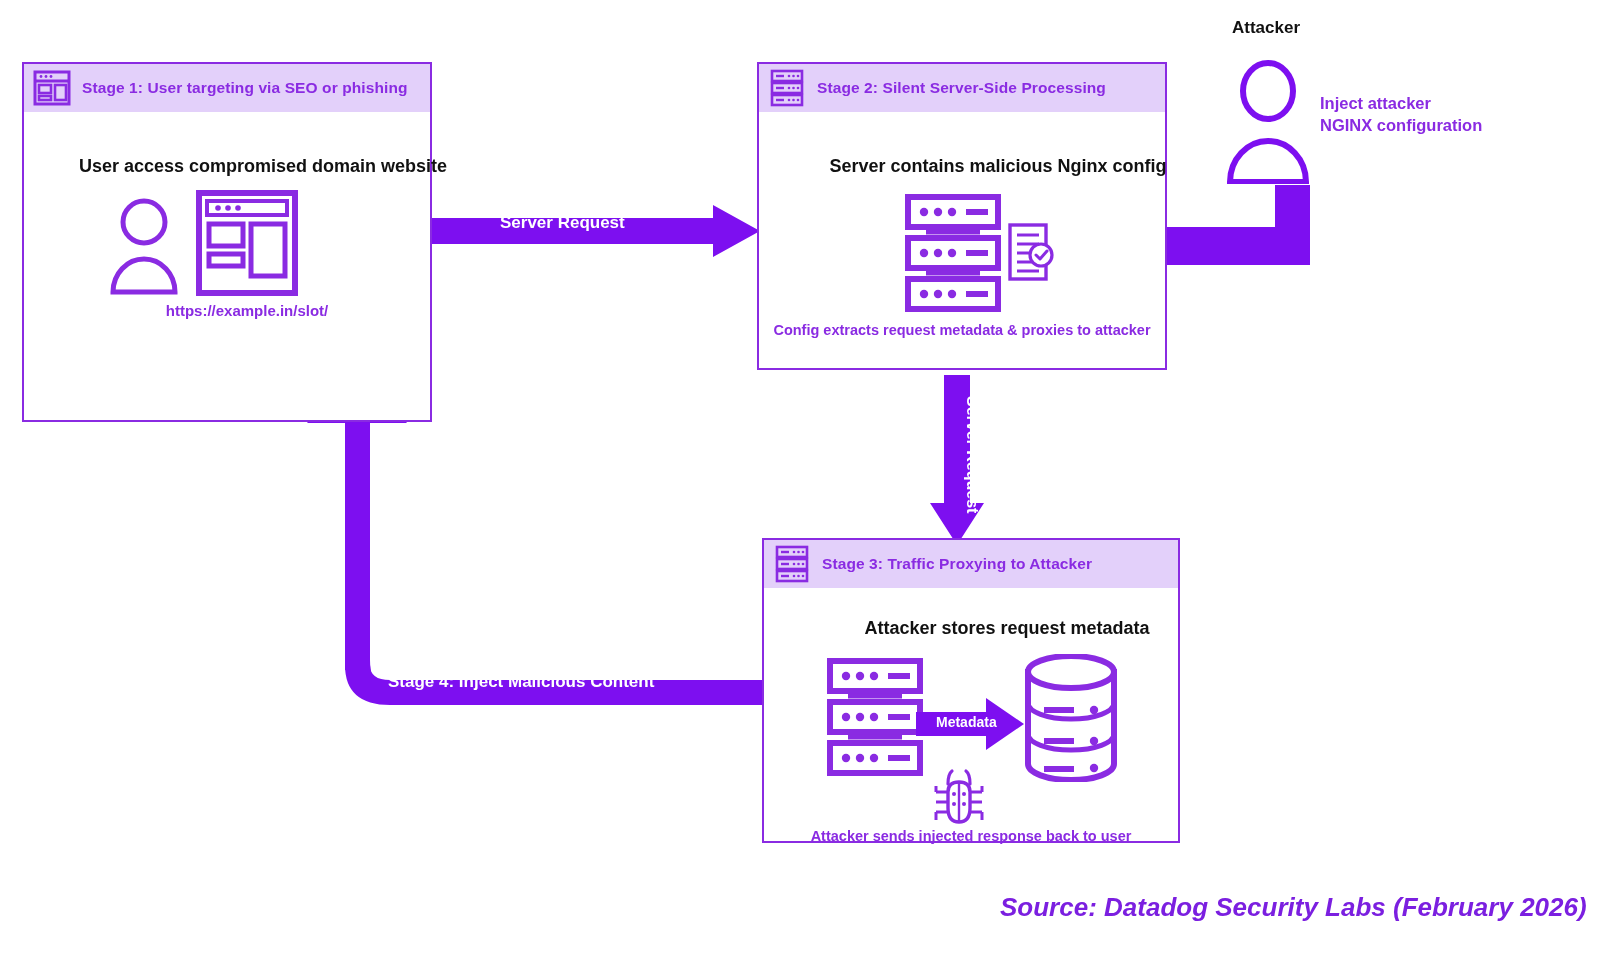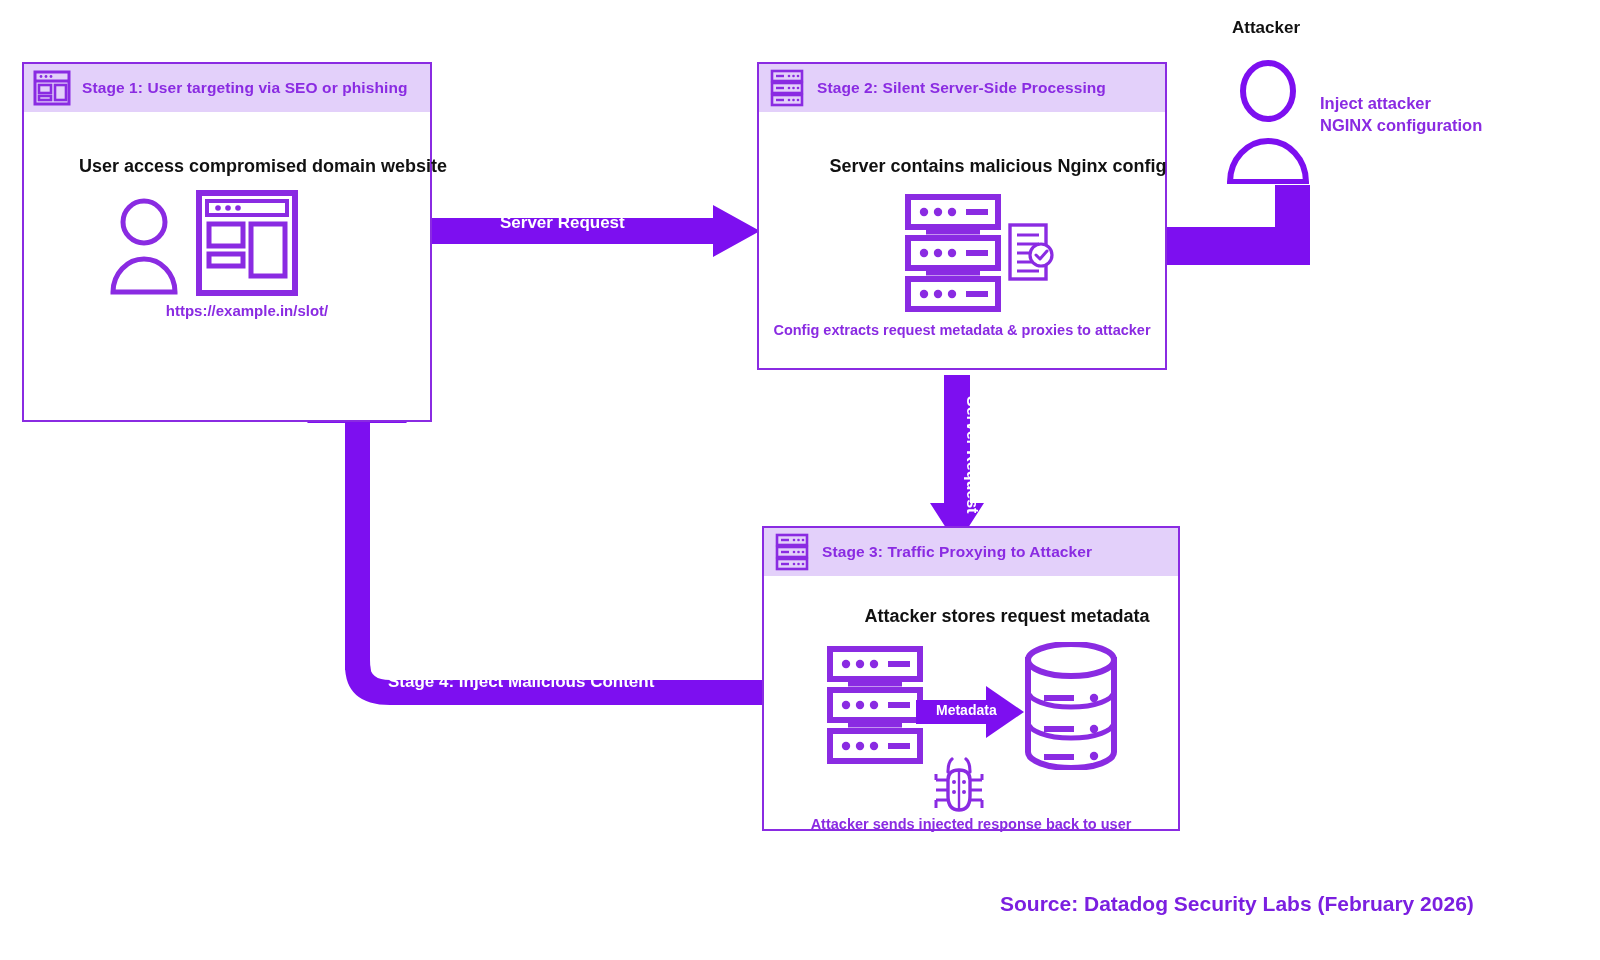--- a/index.html
+++ b/index.html
@@ -106,21 +106,22 @@
     position: absolute;
     color: #8A2BE2;
     font-size: 16.5px;
     font-weight: bold;
     line-height: 1.35;
     white-space: nowrap;
   }
   .source-label {
     position: absolute;
     color: #7B1FE0;
-    font-size: 21px;
+    font-size: 26px;
+    font-style: italic;
     font-weight: bold;
     white-space: nowrap;
   }
   .svg-abs { position: absolute; display: block; }
 </style>
 </head>
 <body>
 
 <div id="canvas">
 
@@ -245,21 +246,21 @@
         <line x1="10" y1="40" x2="26" y2="40" stroke="#8A2BE2" stroke-width="3"></line>
         <line x1="10" y1="49" x2="32" y2="49" stroke="#8A2BE2" stroke-width="3"></line>
         <circle cx="34" cy="33" r="11" fill="#ffffff" stroke="#8A2BE2" stroke-width="3.2"></circle>
         <path d="M29 33 L33 37 L40 29" fill="none" stroke="#8A2BE2" stroke-width="3" stroke-linecap="round" stroke-linejoin="round"></path>
       </svg>
 
       <div class="body-caption" style="top:210px;">Config extracts request metadata &amp; proxies to attacker</div>
     </div>
   </div>
 
-  <div class="stage-box" style="left:762px; top:526px; width:418px; height:305px;">
+  <div class="stage-box" style="left:762px; top:538px; width:418px; height:305px;">
     <div class="stage-header">
       <svg class="stage-header-icon" viewBox="0 0 40 40" aria-hidden="true">
         <rect x="5" y="3" width="30" height="10" fill="none" stroke="#8A2BE2" stroke-width="2.6"></rect>
         <rect x="5" y="15" width="30" height="10" fill="none" stroke="#8A2BE2" stroke-width="2.6"></rect>
         <rect x="5" y="27" width="30" height="10" fill="none" stroke="#8A2BE2" stroke-width="2.6"></rect>
         <line x1="9" y1="8" x2="17" y2="8" stroke="#8A2BE2" stroke-width="2.4"></line>
         <line x1="9" y1="20" x2="17" y2="20" stroke="#8A2BE2" stroke-width="2.4"></line>
         <line x1="9" y1="32" x2="17" y2="32" stroke="#8A2BE2" stroke-width="2.4"></line>
         <circle cx="22" cy="8" r="1.3" fill="#8A2BE2"></circle>
           <circle cx="26.5" cy="8" r="1.3" fill="#8A2BE2"></circle>

